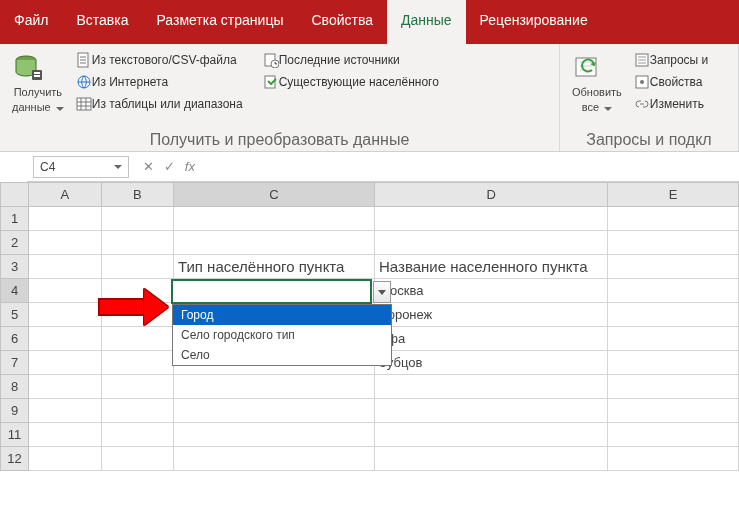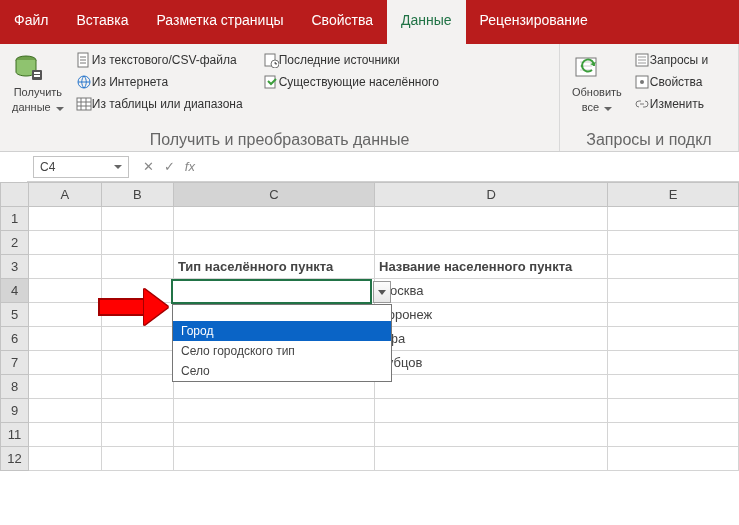--- a/index.html
+++ b/index.html
@@ -30,34 +30,34 @@
   .fx-btn { cursor: pointer; font-size: 13px; }
   .fx-input { flex: 1; border: none; height: 22px; font-size: 12px; padding: 0 6px; }
 
   
   .grid-wrap { position: relative; }
   table.sheet { border-collapse: collapse; table-layout: fixed; width: 100%; }
   .corner { width: 28px; height: 24px; background: #e6e6e6; border: 1px solid #c3c3c3; }
   th.colh { background: #e6e6e6; border: 1px solid #c3c3c3; height: 24px; font-weight: normal; text-align: center; font-size: 13px; }
   th.rowh { background: #e6e6e6; border: 1px solid #c3c3c3; width: 28px; font-weight: normal; text-align: center; font-size: 13px; }
   td.cell { border: 1px solid #d4d4d4; height: 24px; padding: 0 4px; font-size: 13px; text-align: left; vertical-align: middle; white-space: nowrap; overflow: visible; }
-  td.cell.bold { font-weight: bold; font-size: 13px; }
+  td.cell.bold { font-weight: normal; font-size: 15px; }
   .col-A { width: 72px; } .col-B { width: 72px; } .col-C { width: 200px; } .col-D { width: 232px; } .col-E { width: 130px; }
 
   th.colh.sel, th.rowh.sel { background: #d4d4d4; }
 
   
   .sel-cell { position: absolute; border: 2px solid #217346; background: #fff; pointer-events: none; }
   .dd-btn { position: absolute; width: 18px; height: 22px; border: 1px solid #999; background: linear-gradient(#fdfdfd,#e8e8e8); display: flex; align-items: center; justify-content: center; cursor: pointer; }
   .dd-btn::after { content: ""; border-left: 4px solid transparent; border-right: 4px solid transparent; border-top: 5px solid #555; }
 
   
   .dd-list { position: absolute; border: 1px solid #767676; background: #fff; font-size: 12px; min-width: 220px; }
   .dd-item { padding: 3px 8px; cursor: pointer; }
-  .dd-item.hl { background: #0a64c6; color: #fff; margin-top: 16px; }
+  .dd-item.hl { background: #0a64c6; color: #fff; }
 
   
   .arrow { position: absolute; }
   .arrow .shaft { position: absolute; width: 48px; height: 18px; background: #ff0000; border: 2px solid #a40000; top: 8px; left: 0; }
   .arrow .head { position: absolute; width: 0; height: 0; border-top: 18px solid transparent; border-bottom: 18px solid transparent; border-left: 24px solid #ff0000; left: 46px; top: -1px; filter: drop-shadow(1px 0 0 #a40000) drop-shadow(-1px 0 0 #a40000) drop-shadow(0 1px 0 #a40000) drop-shadow(0 -1px 0 #a40000); }
 </style>
 </head>
 <body>
 
 <div class="tabs">

